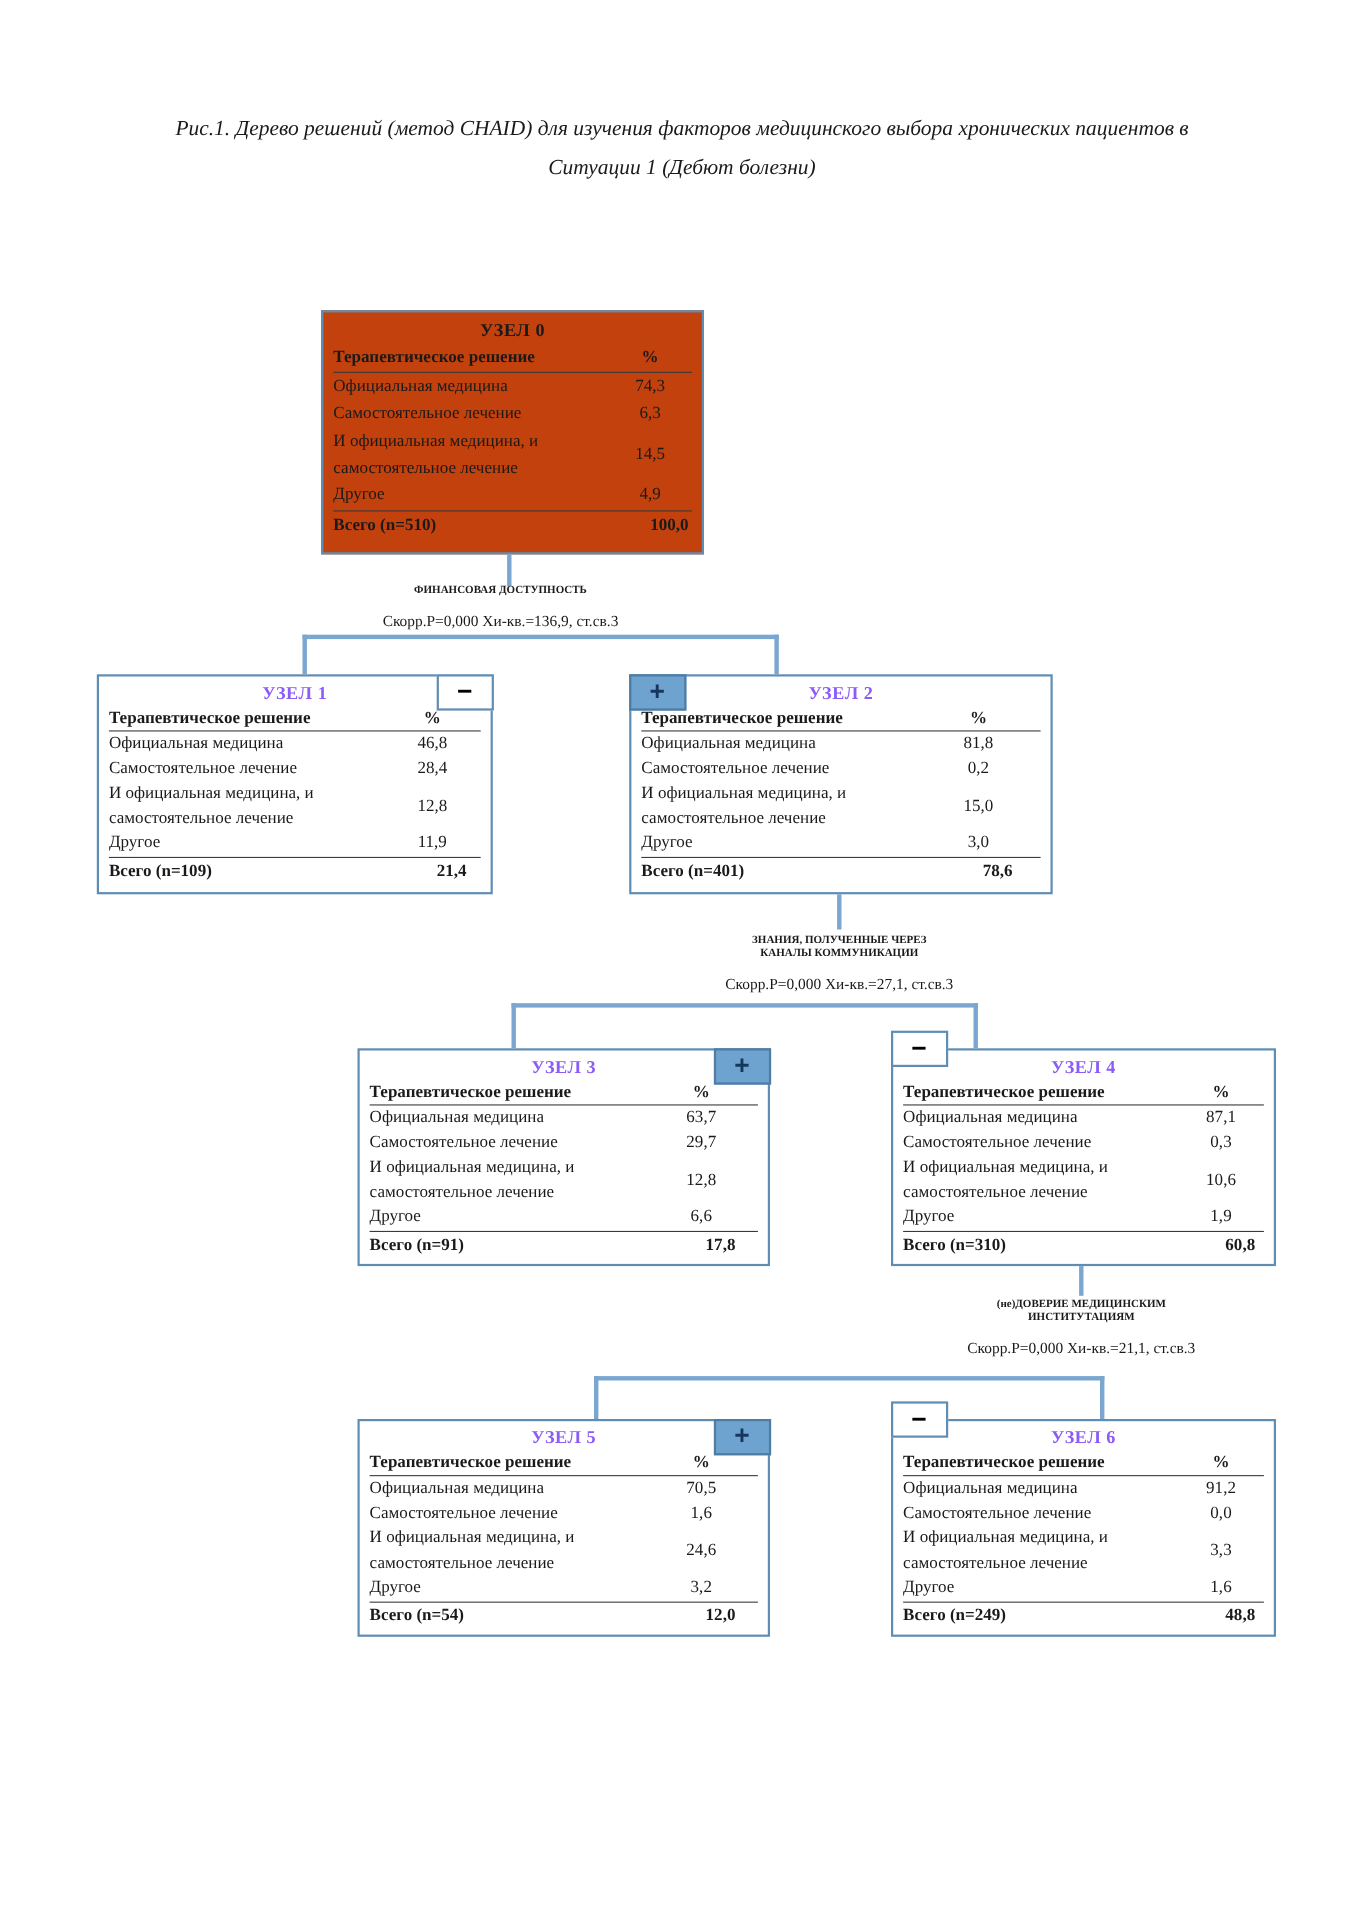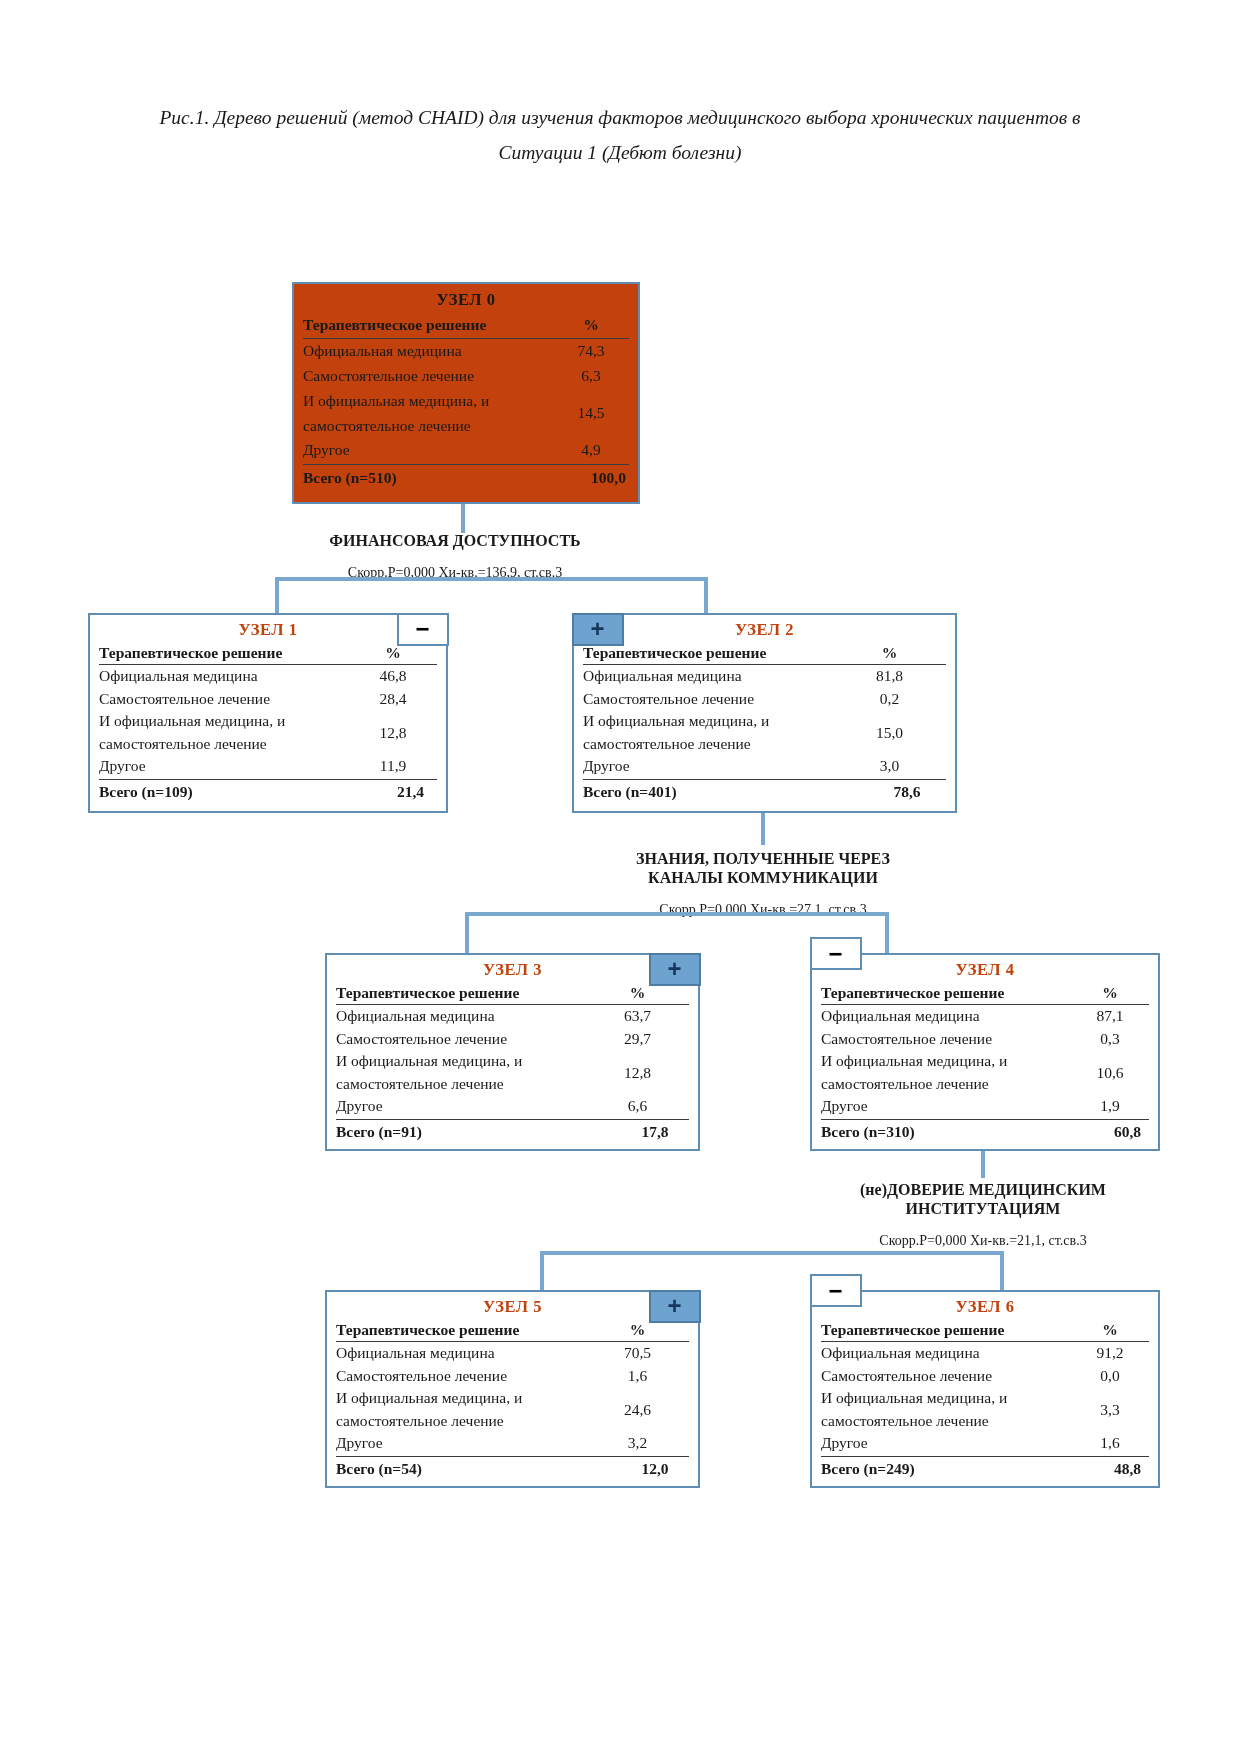--- a/index.html
+++ b/index.html
@@ -19,21 +19,21 @@
   
   .node{
     position:absolute;box-sizing:border-box;
     border:2.5px solid #5f8db4;background:#ffffff;
     padding:3px 9px 4px 9px;font-size:15.5px;line-height:1.45;
   }
   .node.root{background:#c2410c;line-height:1.6;}
   .node-title{
     text-align:center;font-weight:bold;font-size:16.5px;letter-spacing:.5px;
   }
-  .node.child .node-title{color:#c2410c;}
+  .node.child .node-title{color:#8b5cf6;}
   .thead{
     display:flex;align-items:flex-end;
     border-bottom:1.6px solid #3a3a3a;font-weight:bold;
   }
   .trow{display:flex;align-items:center;}
   .row-label{width:250px;}
   .row-value{flex:1;text-align:center;}
   .total{
     border-top:1.6px solid #3a3a3a;font-weight:bold;padding-top:1px;margin-top:1px;gap:35px;
   }
@@ -48,21 +48,21 @@
   .badge.plus{background:#6fa3cf;border:2px solid #4f7ca3;color:#17365d;}
   .badge.minus{background:#ffffff;border:2.5px solid #5f8db4;color:#000000;}
   .badge.at-left{left:-2.5px;}
   .badge.at-right{right:-2.5px;}
   .badge.flush{top:-2.5px;}
   .badge.straddle{top:-18px;}
   
   .conn{position:absolute;background:#7aa7cf;}
   
   .split-label{position:absolute;text-align:center;}
-  .split-name{font-weight:bold;font-size:16px;line-height:1.2;}
+  .split-name{font-weight:bold;font-size:10px;line-height:1.2;}
   .split-stats{font-size:14px;line-height:1.3;margin-top:14px;}
 </style>
 </head>
 <body>
 
 <div id="page">
 
   <div id="caption">Рис.1. Дерево решений (метод CHAID) для изучения факторов медицинского выбора хронических пациентов в Ситуации 1 (Дебют болезни)</div>
 
   <div class="node root" style="left:292px;top:282px;width:348px;height:222px;">

